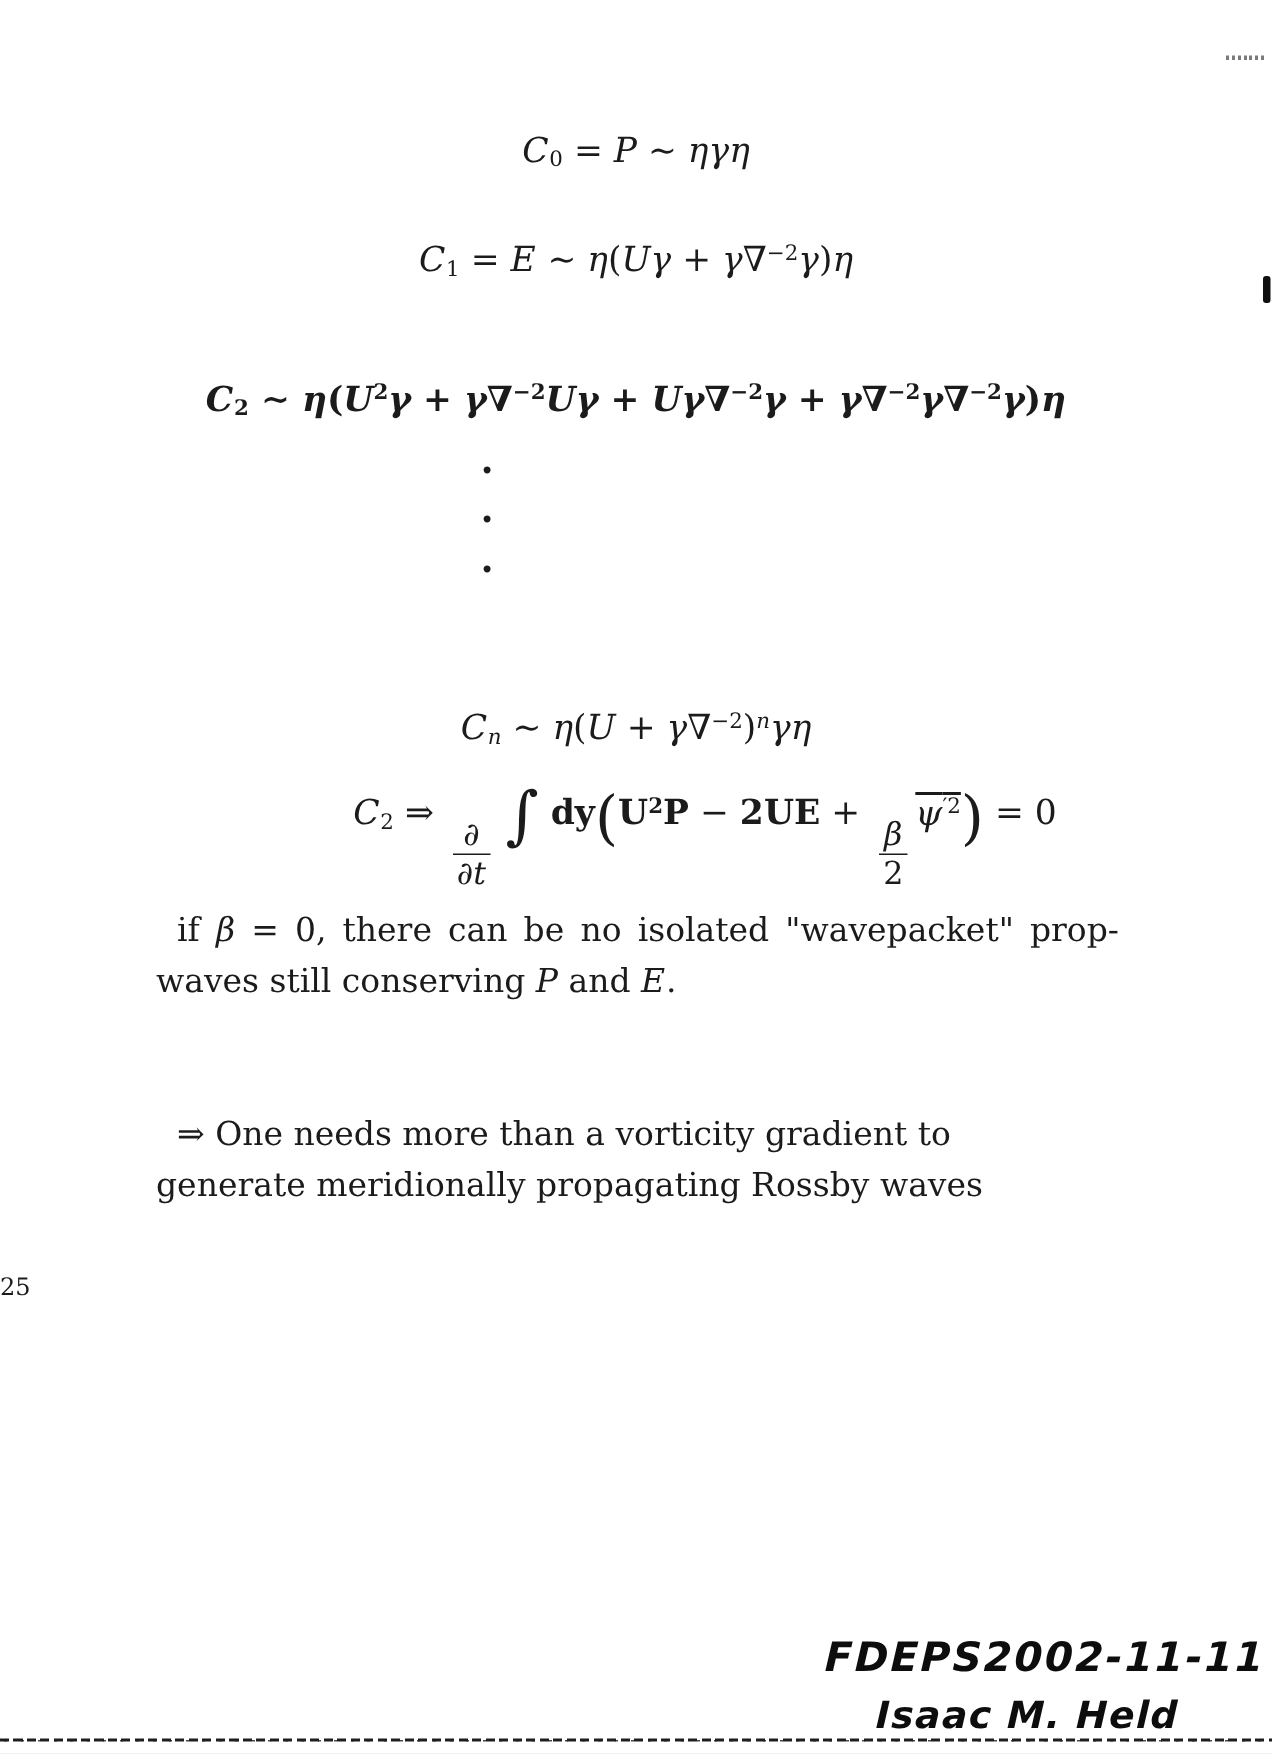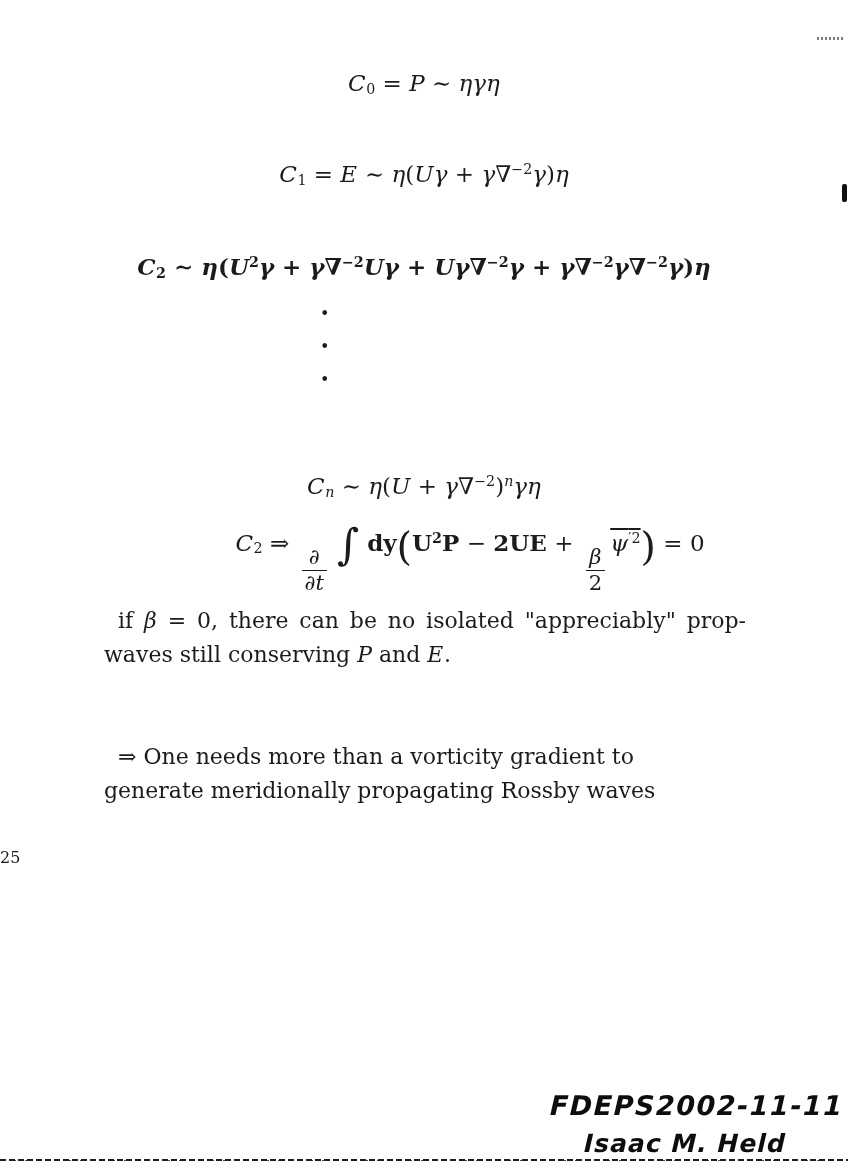--- a/index.html
+++ b/index.html
@@ -29,21 +29,21 @@
   .m-sub,.m-subi{font-size:62%;vertical-align:-.2em;}
   .m-int{font-size:185%;font-style:normal;vertical-align:-.2em;margin:0 8px 0 5px;}
   .m-big{font-size:172%;vertical-align:-.24em;font-weight:400;}
   .m-over{text-decoration:overline;text-decoration-thickness:1.5px;}
   .m-frac{
     display:inline-flex;flex-direction:column;align-items:center;
     vertical-align:-.62em;margin:0 5px;font-size:92%;line-height:1.18;
   }
   .m-num,.m-den{display:block;padding:0 3px;}
   .m-den{border-top:1.6px solid #1b1b1b;}
-  .eq-c0{top:68px;}
+  .eq-c0{top:86px;}
   .eq-c1{top:154px;}
   .eq-c2{top:247px;font-weight:bold;}
   .eq-cn{top:466px;}
   .eq-c2i{top:524px;line-height:1;margin-left:46px;}
   
   .vdots{position:absolute;left:320px;top:297px;font-size:16px;line-height:33px;text-align:center;}
   .vdots span{display:block;}
   
   .para{
     position:absolute;left:104px;width:642px;
@@ -106,21 +106,21 @@
   <div class="eq eq-cn"><span class="m-ci">C</span><span class="m-subi">n</span><span class="m-r"> ∼ </span><span class="m-i">η</span><span class="m-r">(</span><span class="m-i">U</span><span class="m-r"> + </span><span class="m-i">γ</span><span class="m-r">∇</span><span class="m-sup">−2</span><span class="m-r">)</span><span class="m-supi">n</span><span class="m-i">γη</span></div>
   <div class="eq eq-c2i"><span class="m-ci">C</span><span class="m-sub">2</span><span class="m-r"> ⇒ </span><span class="m-frac">
         <span class="m-num"><span class="m-i">∂</span></span>
         <span class="m-den"><span class="m-i">∂t</span></span>
       </span><span class="m-int">∫</span><span class="m-bi">dy</span><span class="m-big">(</span><span class="m-bi">U</span><span class="m-bsup">2</span><span class="m-bi">P</span><span class="m-r"> − </span><span class="m-br">2</span><span class="m-bi">UE</span><span class="m-r"> + </span><span class="m-frac">
         <span class="m-num"><span class="m-i">β</span></span>
         <span class="m-den"><span class="m-r">2</span></span>
       </span><span class="m-over"><span class="m-i">ψ</span><span class="m-sup">′2</span></span><span class="m-big">)</span><span class="m-r"> = 0</span></div>
 
   <div class="para para-1">
-    <span class="pline indent just"><span class="m-r">if </span><span class="m-i">β</span><span class="m-r"> = 0, there can be no isolated "appreciably" prop-</span></span>
+    <span class="pline indent just"><span class="m-r">if </span><span class="m-i">β</span><span class="m-r"> = 0, there can be no isolated "wavepacket" prop-</span></span>
     <span class="pline"><span class="m-r">waves still conserving </span><span class="m-i">P</span><span class="m-r"> and </span><span class="m-ci">E</span><span class="m-r">.</span></span>
   </div>
 
   <div class="para para-2">
     <span class="pline indent"><span class="m-r">⇒ One needs more than a vorticity gradient to</span></span>
     <span class="pline"><span class="m-r">generate meridionally propagating Rossby waves</span></span>
   </div>
 
   <div class="page-number">25</div>
 

